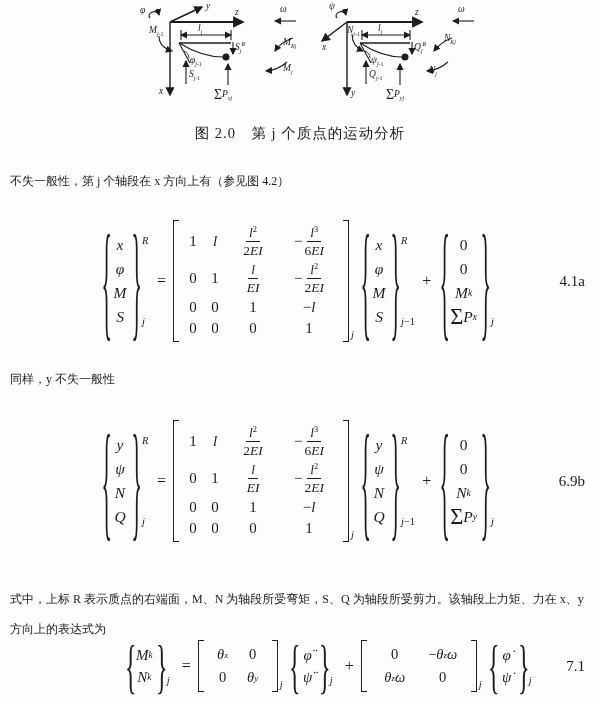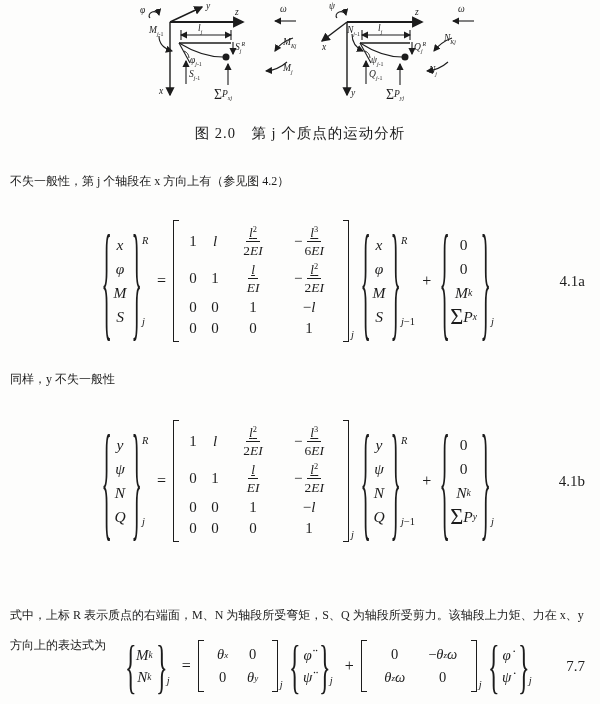--- a/index.html
+++ b/index.html
@@ -22,21 +22,21 @@
     position:absolute; font-size:9.5px; line-height:1; white-space:nowrap;
     font-family:"Liberation Serif", serif;
   }
   .caption { position:absolute; top:124px; left:0; width:600px; text-align:center;
              font-size:14.5px; letter-spacing:1px; }
 
   
   .para { position:absolute; left:10px; right:8px; font-size:12px; line-height:30px; }
   .p1 { top:166px; }
   .p2 { top:364px; }
-  .p3 { top:600px; }
+  .p3 { top:584px; }
 
   
   .eq { position:absolute; left:0; right:0; display:flex; align-items:center; }
   .eq-41a { top:210px; height:142px; padding-left:100px; }
   .eq-41b { top:410px; height:142px; padding-left:100px; }
   .eq-42  { top:632px; height:68px;  padding-left:124px; }
   .eqnum { position:absolute; right:15px; top:50%; transform:translateY(-50%);
            font-size:15px; }
 
   .vecwrap, .matwrap { display:inline-flex; align-items:center; align-self:center; }
@@ -68,21 +68,21 @@
   .m41 .mcell:nth-child(1) { width:20px; }
   .m41 .mcell:nth-child(2) { width:24px; }
   .m41 .mcell:nth-child(3) { width:52px; }
   .m41 .mcell:nth-child(4) { width:60px; }
   .m21 .mrow, .m22 .mrow { height:23px; }
   .m21 .mcell { width:30px; font-size:14.5px; }
   .m22 .mcell { width:48px; font-size:14.5px; }
 
   .frac { display:inline-flex; flex-direction:column; align-items:center;
           font-size:13.5px; line-height:1.15; }
-  .fnum { border-bottom:1.1px solid #1c1c1c; padding:0 3px;text-decoration:underline; }
+  .fnum { border-bottom:1.1px solid #1c1c1c; padding:0 3px; }
   .fden { padding-top:1px; }
   .msign { margin-right:2px; }
 
   .op { margin:0 7px; font-size:16px; }
 </style>
 </head>
 <body>
 
 <div class="figure-wrap">
   <svg width="600" height="118" viewBox="0 0 600 118">
@@ -418,21 +418,21 @@
           <i>P</i>
           <sub><i>y</i></sub>
         </span>
       </span>
     <span class="brace br b4"></span>
     <span class="vdec">
       <span class="vd-t"></span>
       <span class="vd-b"><i>j</i></span>
     </span>
   </span>
-  <span class="eqnum">4.1b</span>
+  <span class="eqnum">6.9b</span>
 </div>
 
 <div class="eq eq-42">
   <span class="vecwrap">
     <span class="brace bl b2"></span>
     <span class="vec v2">
         <span class="vrow">
           <i>M</i>
           <sub><i>k</i></sub>
         </span>
@@ -520,14 +520,14 @@
         <span class="vrow">
           <i>ψ̇</i>
         </span>
       </span>
     <span class="brace br b2"></span>
     <span class="vdec">
       <span class="vd-t"></span>
       <span class="vd-b"><i>j</i></span>
     </span>
   </span>
-  <span class="eqnum">7.7</span>
+  <span class="eqnum">7.1</span>
 </div>
 
 </body></html>

